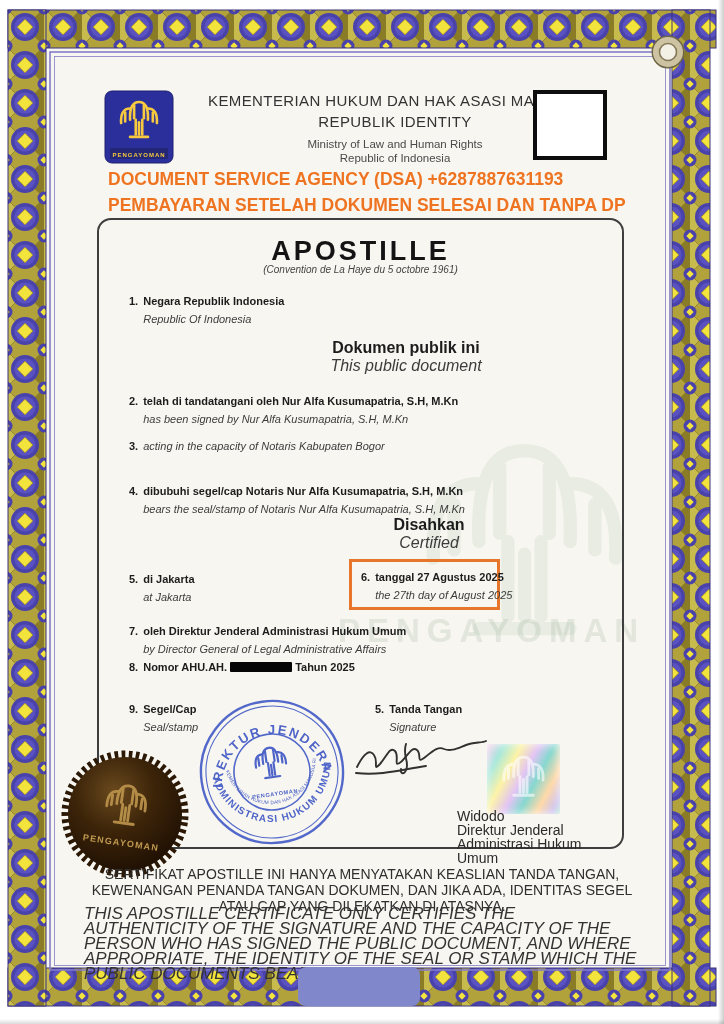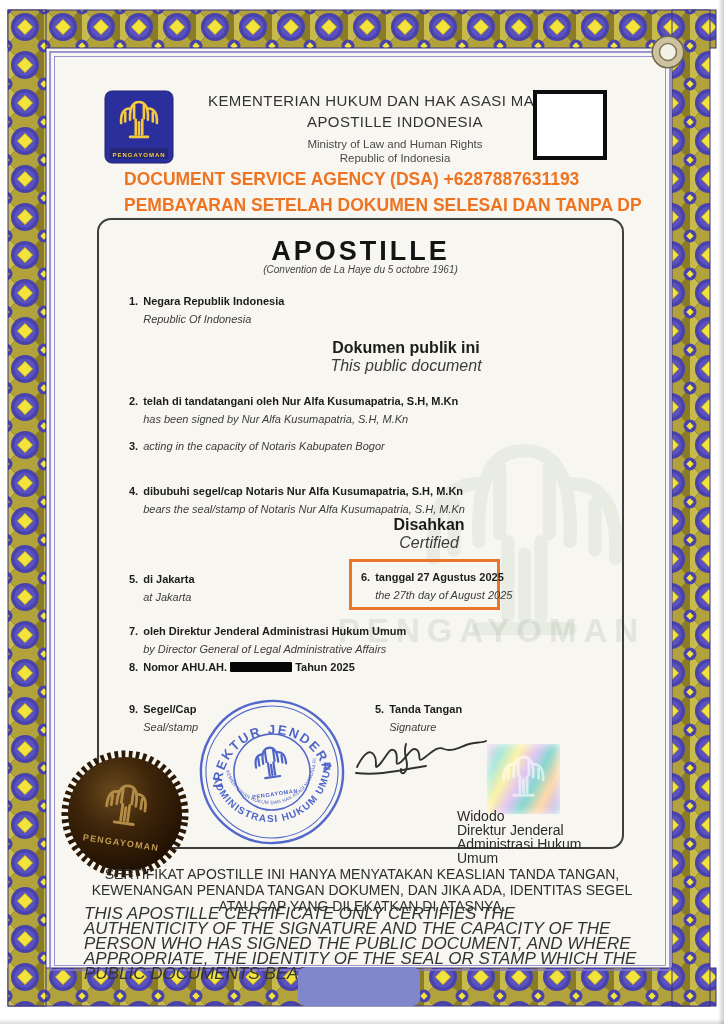--- a/index.html
+++ b/index.html
@@ -8,21 +8,21 @@
   .paper{position:absolute;left:46px;top:48px;width:626px;height:920px;background:#f8f6f0;}
   .border-svg{position:absolute;left:6px;top:8px;}
   .defs-svg{position:absolute;width:0;height:0;}
 
   
   .logo-wrap{position:absolute;left:104px;top:90px;}
   .hdr-id{position:absolute;left:180px;top:90px;width:430px;text-align:center;
           font-size:15px;line-height:21px;color:#333;font-weight:500;letter-spacing:.4px;}
   .hdr-en{position:absolute;left:180px;top:137px;width:430px;text-align:center;
           font-size:11.5px;line-height:14px;color:#4a4a4a;}
-  .promo{position:absolute;left:108px;top:166px;font-size:17.5px;font-weight:bold;line-height:26px;margin-left:16px;}
+  .promo{position:absolute;left:108px;top:166px;font-size:17.5px;font-weight:bold;line-height:26px;}
   .qr-box{position:absolute;left:533px;top:90px;width:66px;height:62px;background:#fff;border:4px solid #0d0d0d;}
 
   
   .wm-tree{position:absolute;left:392px;top:405px;opacity:.15;color:#8fb795;}
   .wm-text{position:absolute;left:338px;top:612px;font-size:33px;font-weight:bold;
            letter-spacing:7px;color:rgba(140,172,146,.20);}
 
   
   .cert-box{position:absolute;left:97px;top:218px;width:523px;height:627px;
             border:2px solid #3e3e3e;border-radius:14px;}
@@ -136,21 +136,21 @@
       <g color="#f6c93f">
           <use href="#tree-emblem" x="9" y="3" width="52" height="52"></use>
         </g>
       <rect x="6" y="58" width="58" height="11" fill="#232776"></rect>
       <text x="35" y="66.5" font-size="6" font-weight="bold" fill="#f6c93f" text-anchor="middle" letter-spacing="1">PENGAYOMAN</text>
     </svg>
   </span>
 
   <div class="hdr-id">
     <div>KEMENTERIAN HUKUM DAN HAK ASASI MANUSIA</div>
-    <div>APOSTILLE INDONESIA</div>
+    <div>REPUBLIK IDENTITY</div>
   </div>
   <div class="hdr-en">
     <div>Ministry of Law and Human Rights</div>
     <div>Republic of Indonesia</div>
   </div>
 
   <div class="promo" style="color:#ee7421">
     <div>DOCUMENT SERVICE AGENCY (DSA) +6287887631193</div>
     <div>PEMBAYARAN SETELAH DOKUMEN SELESAI DAN TANPA DP</div>
   </div>

